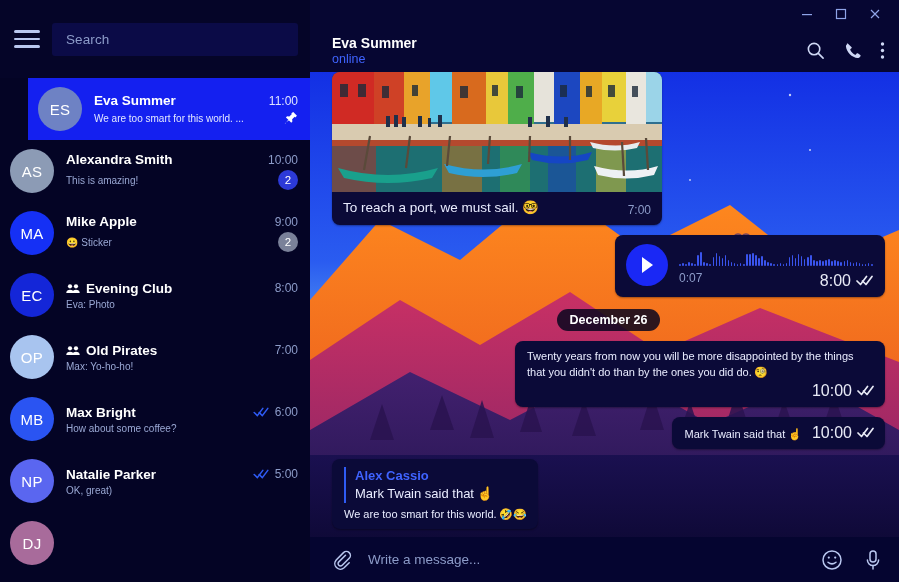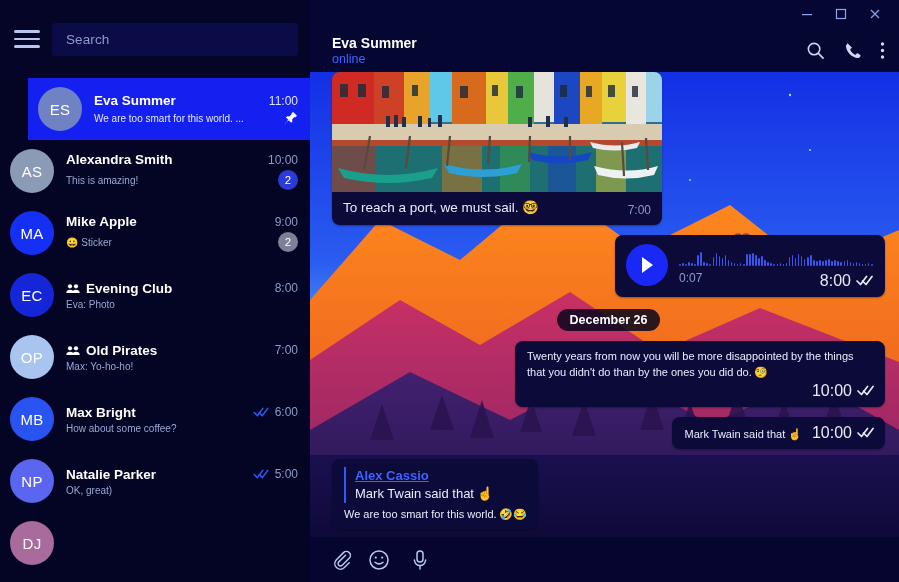--- a/index.html
+++ b/index.html
@@ -138,21 +138,21 @@
   
   .divider { display:flex; justify-content:center; margin:2px 0 10px 0; }
   .divider span {
     background:rgba(8,6,30,.85); color:#fff; font-size:12.5px; font-weight:bold;
     padding:4px 13px; border-radius:12px;
   }
 
   
   .bubble.reply { padding:8px 11px 7px 12px; max-width:320px; }
   .quote { border-left:2.5px solid #2f5bf5; padding-left:9px; margin-bottom:4px; }
-  .q-name { font-size:13px; font-weight:bold; color:#3f63ff; line-height:1.35;text-decoration:underline; }
+  .q-name { font-size:13px; font-weight:bold; color:#3f63ff; line-height:1.35; }
   .q-text { font-size:13px; color:#e9ecff; line-height:1.35; }
   .rep-bottom { display:flex; align-items:flex-end; gap:11px; }
 
   
   .inputbar {
     position:absolute; bottom:0; left:0; right:0; height:45px;
     background:#050530; z-index:30; display:flex; align-items:center;
     padding:0 16px 0 22px; gap:16px;
   }
   .ib-icon { color:#b9c7ef; display:flex; align-items:center; cursor:pointer; flex:0 0 auto; }
@@ -656,20 +656,23 @@
       </div>
 
     </div>
 
     <div class="inputbar">
       <div class="ib-icon">
         <svg width="20" height="20" viewBox="0 0 20 20">
             <path d="M13.5 5.2 L6.8 11.9 a2.4 2.4 0 0 0 3.4 3.4 l7.0-7.0 a4 4 0 0 0-5.7-5.7 l-7.3 7.3 a5.6 5.6 0 0 0 7.9 7.9 l5.1-5.1" fill="none" stroke="currentColor" stroke-width="1.5" stroke-linecap="round"></path>
           </svg>
       </div>
+      <div class="ib-input">
+        <span>Write a message...</span>
+      </div>
       <div class="ib-right">
         <div class="ib-icon">
           <svg width="22" height="22" viewBox="0 0 22 22">
               <circle cx="11" cy="11" r="9" fill="none" stroke="currentColor" stroke-width="1.5"></circle>
               <circle cx="7.8" cy="8.6" r="1.1" fill="currentColor"></circle>
               <circle cx="14.2" cy="8.6" r="1.1" fill="currentColor"></circle>
               <path d="M7 13.2 q4 3.4 8 0" fill="none" stroke="currentColor" stroke-width="1.5" stroke-linecap="round"></path>
             </svg>
         </div>
         <div class="ib-icon">

